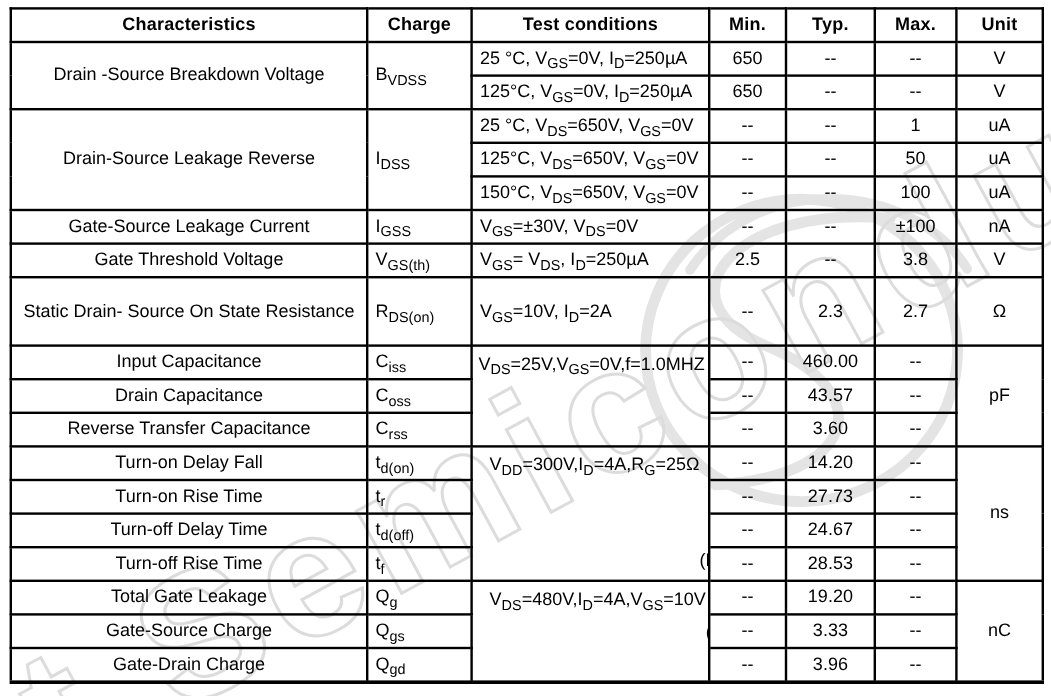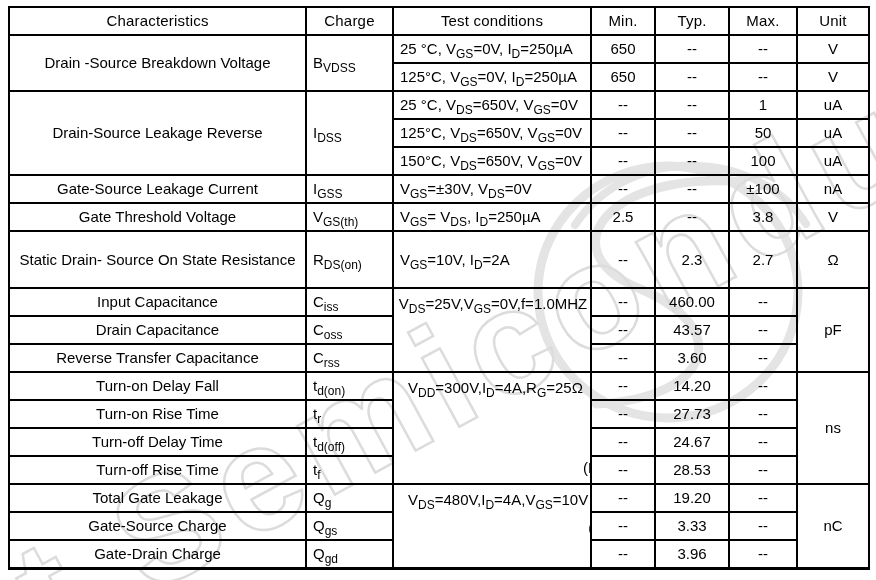--- a/index.html
+++ b/index.html
@@ -20,21 +20,21 @@
   }
   table.spec th, table.spec td{
     border:2px solid #000;
     padding:0 6px;
     font-size:15px;
     line-height:1.15;
     background:transparent;
     overflow:hidden;
   }
   table.spec{border-bottom:3px solid #000;}
-  th{font-weight:normal;text-align:center;height:26px;font-size:15.5px;letter-spacing:.2px;}
+  th{font-weight:bold;text-align:center;height:26px;font-size:15.5px;letter-spacing:.2px;}
   tr.r  > td{height:26px;}
   tr.rt > td{height:55px;}
   td.char{text-align:center;padding-left:8px;}
   td.sym{text-align:left;}
   td.cond{text-align:left;padding-left:8px;}
   td.num, td.unit{text-align:center;}
   td.unit{font-size:15.5px;}
   sub{font-size:12px;line-height:0;letter-spacing:0;}
   td.condgroup{vertical-align:middle;padding:0;}
   .cg{display:flex;flex-direction:row;height:100%;padding:2px 6px 3px 8px;box-sizing:border-box;}

